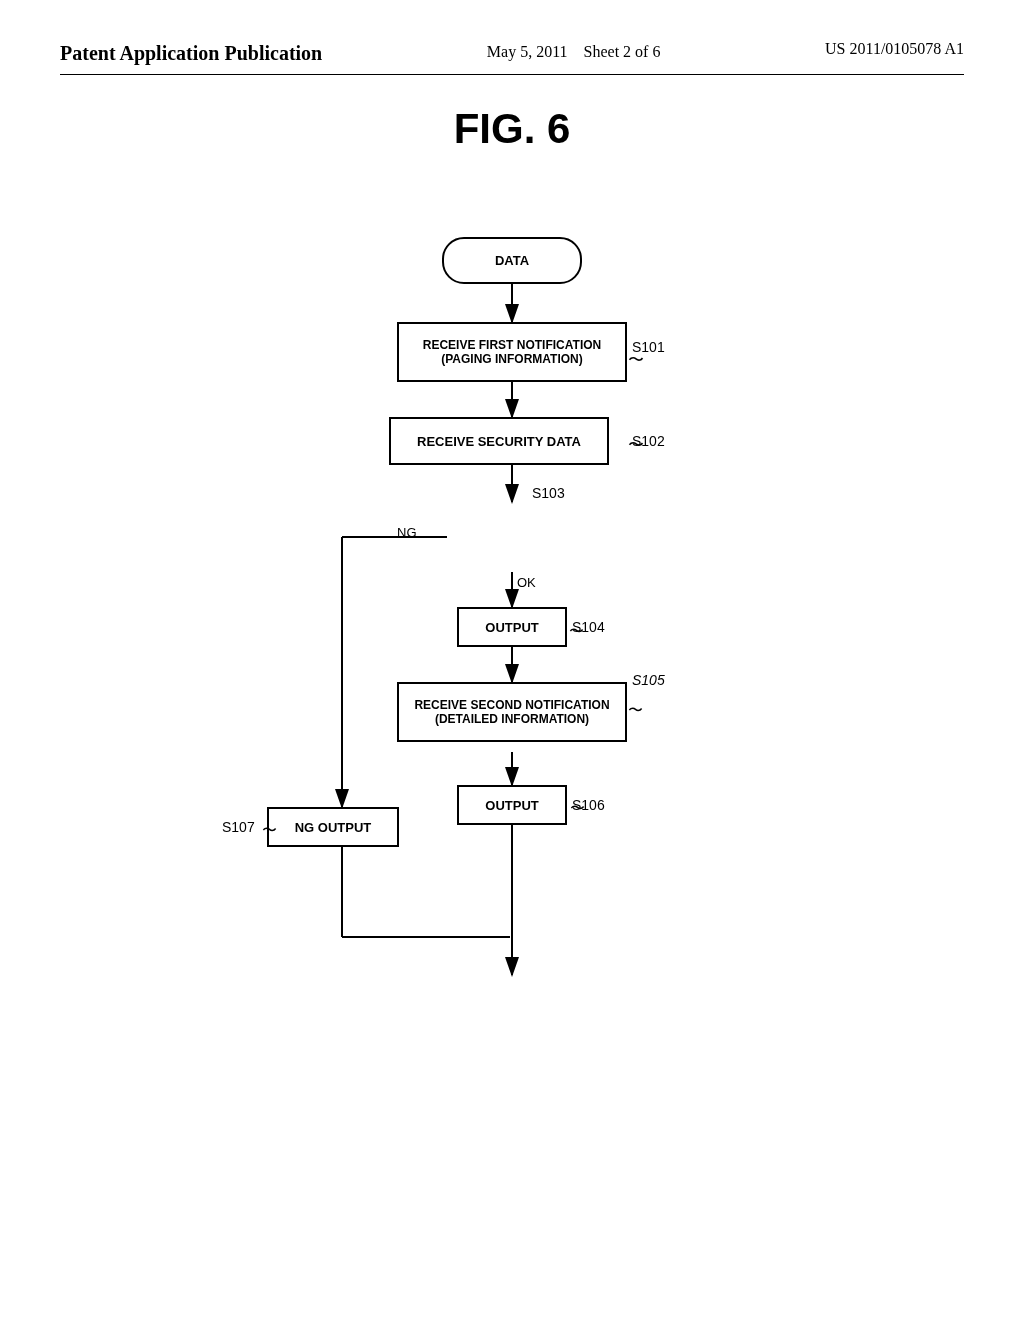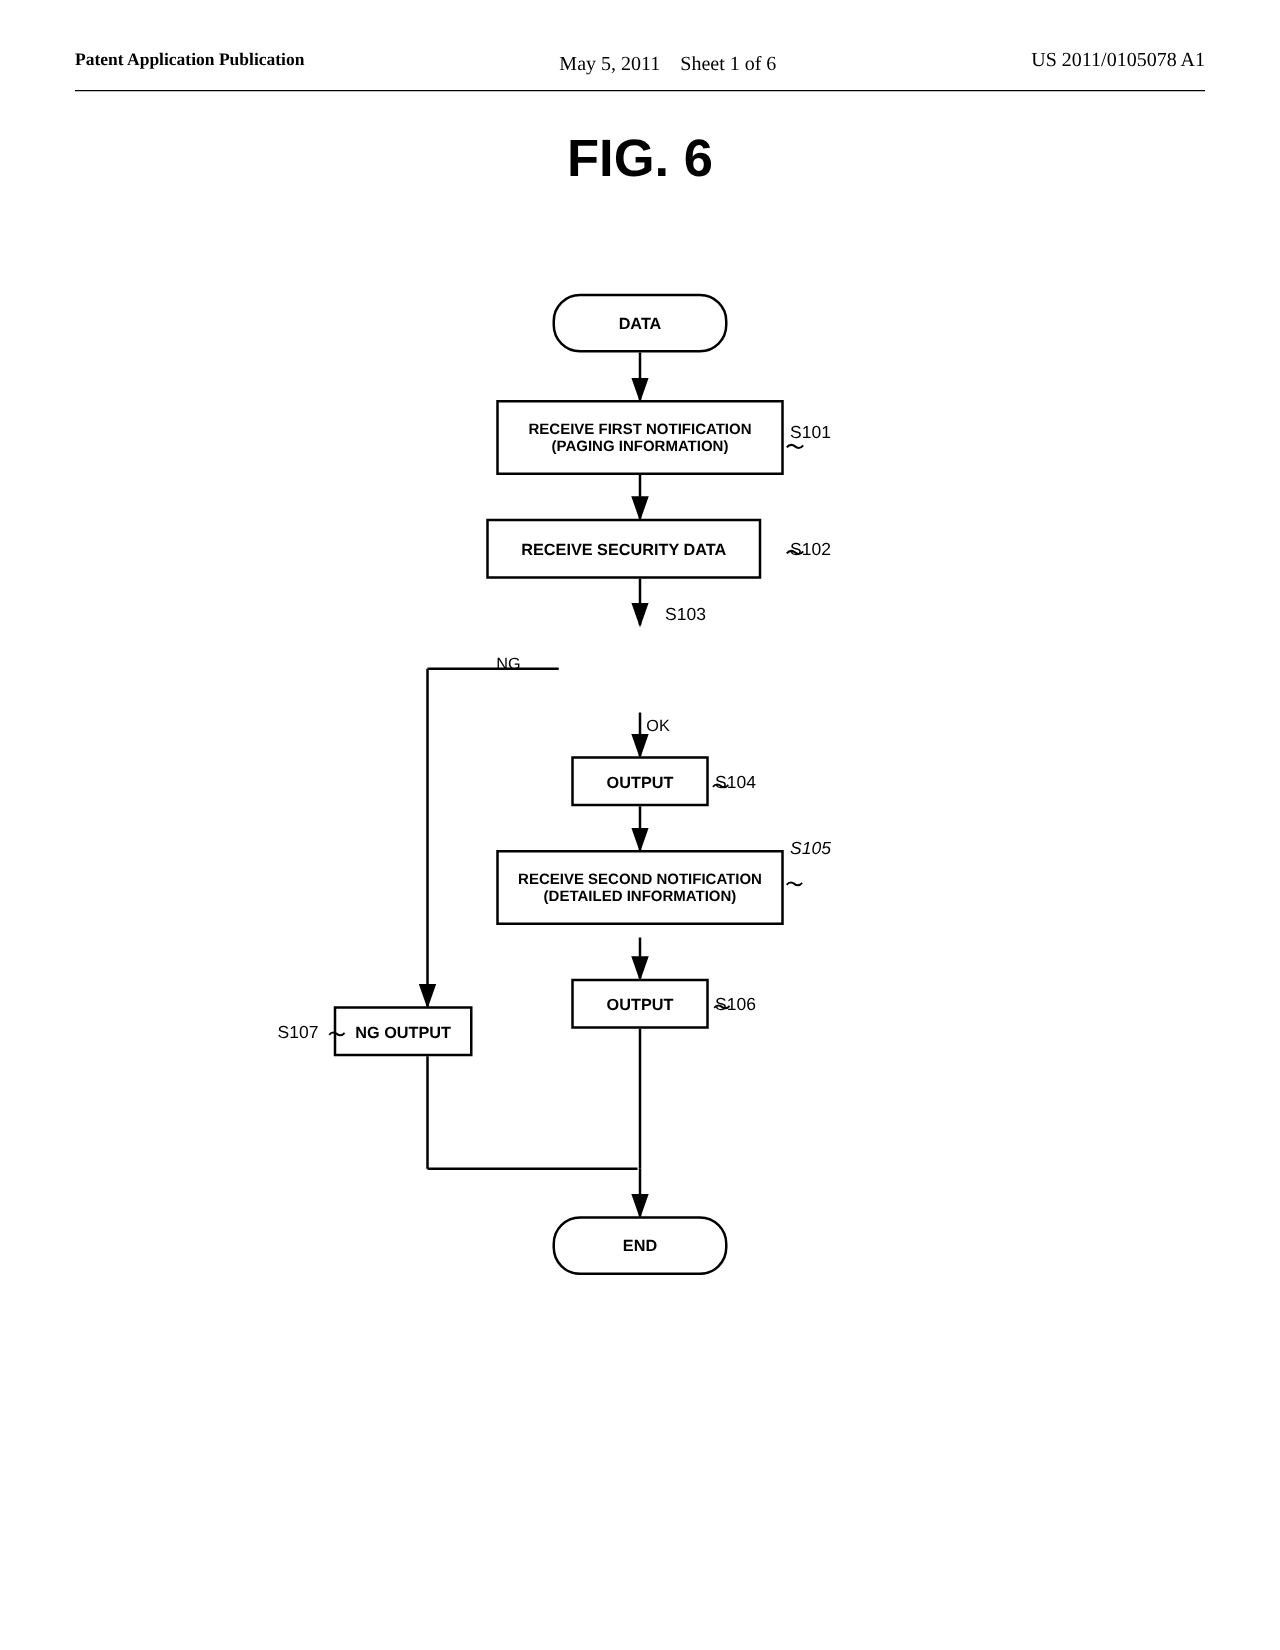--- a/index.html
+++ b/index.html
@@ -21,21 +21,21 @@
     .header {
       display: flex;
       justify-content: space-between;
       align-items: flex-start;
       border-bottom: 1px solid #000;
       padding-bottom: 8px;
       margin-bottom: 10px;
     }
     .header-left {
       font-weight: bold;
-      font-size: 14px;
+      font-size: 20px;
       max-width: 320px;
       line-height: 1.3;
     }
     .header-center {
       font-size: 16px;
       text-align: center;
       line-height: 1.5;
     }
     .header-right {
       font-size: 16px;
@@ -95,21 +95,21 @@
   </style>
 </head>
 <body>
 
 <div class="page">
 
   <div class="header">
     <div class="header-left">Patent Application Publication</div>
     <div class="header-center">
       <span>May 5, 2011</span>&nbsp;&nbsp;&nbsp;
-      <span>Sheet 1 of 6</span>
+      <span>Sheet 2 of 6</span>
     </div>
     <div class="header-right">US 2011/0105078 A1</div>
   </div>
 
   <div class="fig-title">FIG. 6</div>
 
   <div class="diagram">
 
     <svg class="svg-overlay" viewBox="0 0 600 900">
       <defs>
@@ -188,25 +188,22 @@
     <div style="position:absolute; left:416px; top:484px; font-size:15px;">〜</div>
 
     <div class="shape rect" style="left:245px; top:568px; width:110px; height:40px; font-size:13px;">
       <span>OUTPUT</span>
     </div>
     <div class="step-label" style="left:360px; top:580px;">
       <span>S106</span>
     </div>
     <div style="position:absolute; left:358px; top:582px; font-size:15px;">〜</div>
 
-    <div class="shape rect" style="left:55px; top:590px; width:111px; height:40px; font-size:13px;">
+    <div class="shape rect" style="left:55px; top:590px; width:132px; height:40px; font-size:13px;">
       <span>NG OUTPUT</span>
     </div>
     <div class="step-label" style="left:10px; top:602px;">
       <span>S107</span>
     </div>
     <div style="position:absolute; left:50px; top:604px; font-size:15px;">〜</div>
 
-    <div class="shape rounded-rect" style="left:230px; top:758px; width:140px; height:47px;">
-      <span>END</span>
-    </div>
   </div>
 </div>
 
 </body></html>

